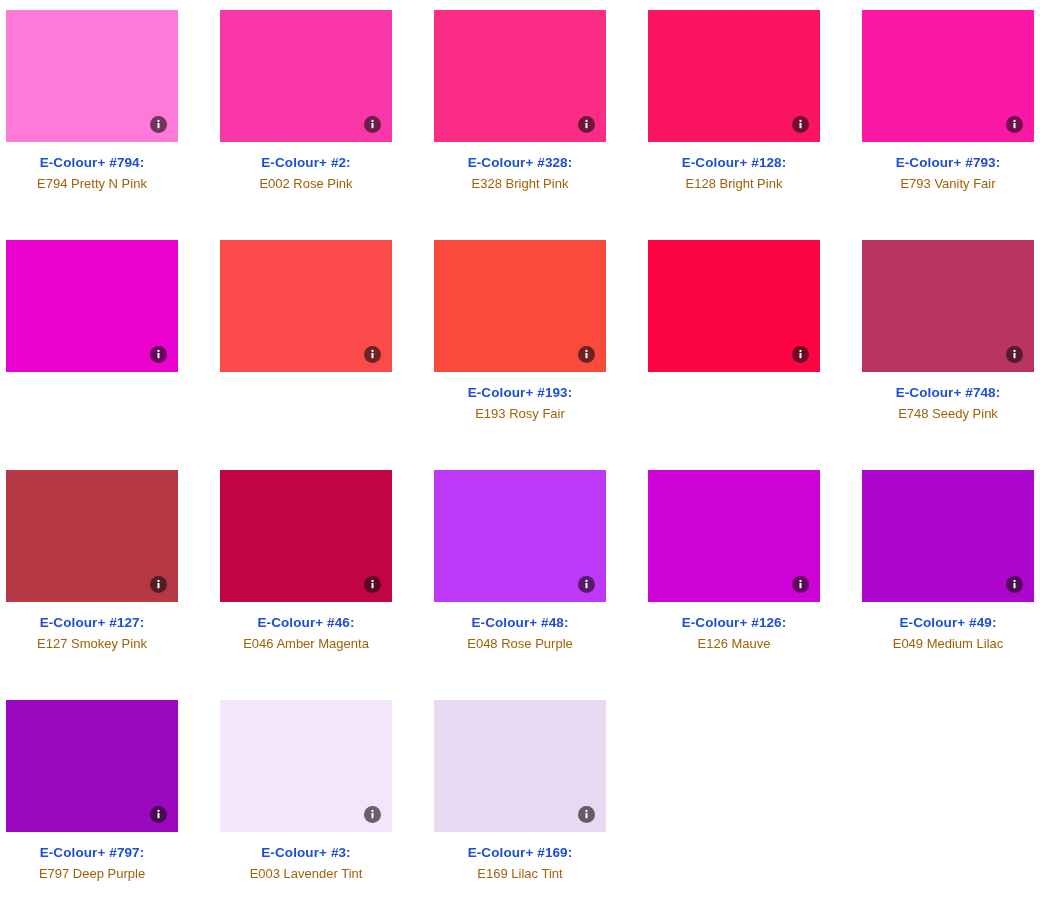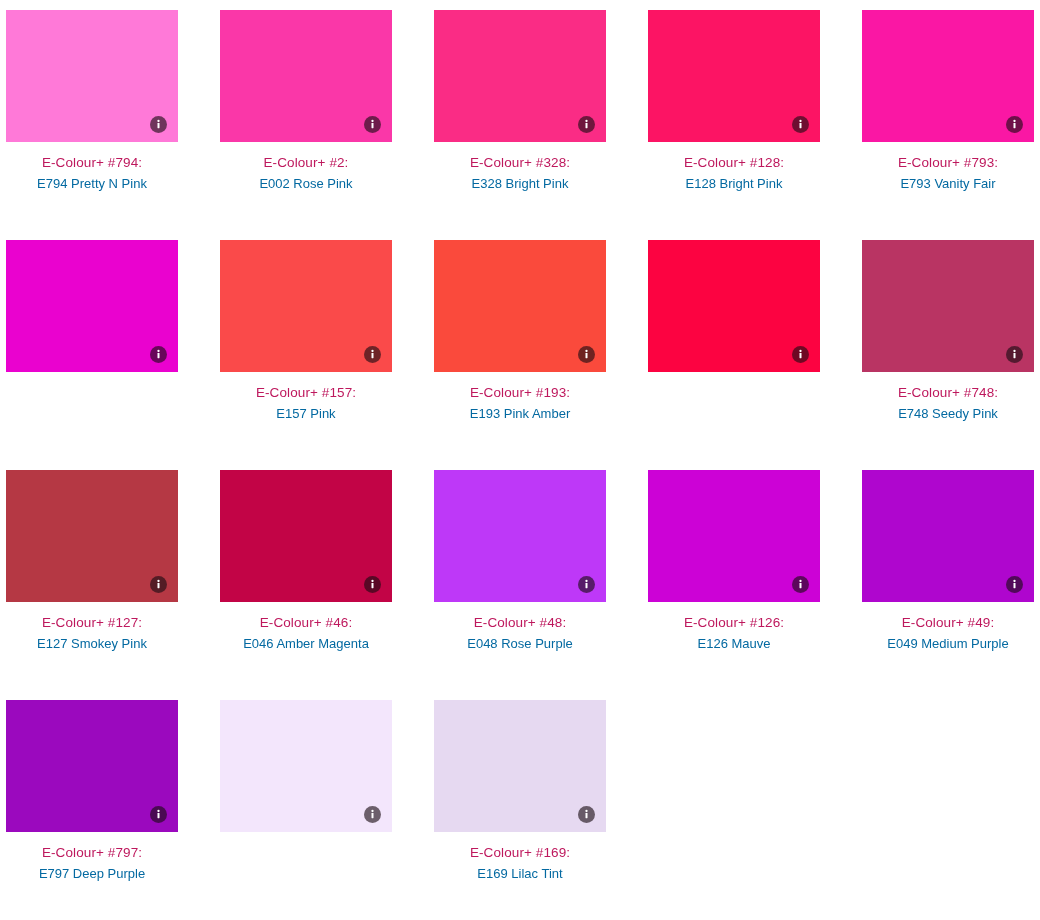--- a/index.html
+++ b/index.html
@@ -55,31 +55,31 @@
   }
 
   .swatch-caption {
     padding-top: 14px;
     text-align: center;
     line-height: 1.05;
   }
 
   .caption-title {
     font-size: 13.5px;
-    font-weight: normal;
-    color: #be185d;
+    font-weight: bold;
+    color: #1d4ed8;
     letter-spacing: 0.1px;
     display: block;
     white-space: nowrap;
   }
 
   .caption-name {
     font-size: 13px;
     font-weight: normal;
-    color: #0369a1;
+    color: #a16207;
     display: block;
     margin-top: 7px;
     white-space: nowrap;
   }
 </style>
 </head>
 <body>
 
 <div id="swatch-grid">
     <div class="swatch-card">
@@ -164,37 +164,33 @@
     </div>
     <div class="swatch-card">
       <div class="swatch-chip" style="background: rgb(250, 74, 74);">
         <div class="info-badge">
           <svg width="11" height="11" viewBox="0 0 11 11" aria-hidden="true">
             <circle cx="5.5" cy="2" r="1.15" fill="#ffffff"></circle>
             <rect x="4.5" y="4" width="2" height="5.2" rx="0.4" fill="#ffffff"></rect>
           </svg>
         </div>
       </div>
-      <div class="swatch-caption">
-        <span class="caption-title">E-Colour+ #157:</span>
-        <span class="caption-name">E157 Pink</span>
-      </div>
     </div>
     <div class="swatch-card">
       <div class="swatch-chip" style="background: rgb(250, 74, 60);">
         <div class="info-badge">
           <svg width="11" height="11" viewBox="0 0 11 11" aria-hidden="true">
             <circle cx="5.5" cy="2" r="1.15" fill="#ffffff"></circle>
             <rect x="4.5" y="4" width="2" height="5.2" rx="0.4" fill="#ffffff"></rect>
           </svg>
         </div>
       </div>
       <div class="swatch-caption">
         <span class="caption-title">E-Colour+ #193:</span>
-        <span class="caption-name">E193 Pink Amber</span>
+        <span class="caption-name">E193 Rosy Fair</span>
       </div>
     </div>
     <div class="swatch-card">
       <div class="swatch-chip" style="background: rgb(252, 3, 65);">
         <div class="info-badge">
           <svg width="11" height="11" viewBox="0 0 11 11" aria-hidden="true">
             <circle cx="5.5" cy="2" r="1.15" fill="#ffffff"></circle>
             <rect x="4.5" y="4" width="2" height="5.2" rx="0.4" fill="#ffffff"></rect>
           </svg>
         </div>
@@ -274,21 +270,21 @@
       <div class="swatch-chip" style="background: rgb(175, 6, 206);">
         <div class="info-badge">
           <svg width="11" height="11" viewBox="0 0 11 11" aria-hidden="true">
             <circle cx="5.5" cy="2" r="1.15" fill="#ffffff"></circle>
             <rect x="4.5" y="4" width="2" height="5.2" rx="0.4" fill="#ffffff"></rect>
           </svg>
         </div>
       </div>
       <div class="swatch-caption">
         <span class="caption-title">E-Colour+ #49:</span>
-        <span class="caption-name">E049 Medium Purple</span>
+        <span class="caption-name">E049 Medium Lilac</span>
       </div>
     </div>
     <div class="swatch-card">
       <div class="swatch-chip" style="background: rgb(155, 9, 190);">
         <div class="info-badge">
           <svg width="11" height="11" viewBox="0 0 11 11" aria-hidden="true">
             <circle cx="5.5" cy="2" r="1.15" fill="#ffffff"></circle>
             <rect x="4.5" y="4" width="2" height="5.2" rx="0.4" fill="#ffffff"></rect>
           </svg>
         </div>
@@ -300,20 +296,24 @@
     </div>
     <div class="swatch-card">
       <div class="swatch-chip" style="background: rgb(243, 230, 252);">
         <div class="info-badge">
           <svg width="11" height="11" viewBox="0 0 11 11" aria-hidden="true">
             <circle cx="5.5" cy="2" r="1.15" fill="#ffffff"></circle>
             <rect x="4.5" y="4" width="2" height="5.2" rx="0.4" fill="#ffffff"></rect>
           </svg>
         </div>
       </div>
+      <div class="swatch-caption">
+        <span class="caption-title">E-Colour+ #3:</span>
+        <span class="caption-name">E003 Lavender Tint</span>
+      </div>
     </div>
     <div class="swatch-card">
       <div class="swatch-chip" style="background: rgb(230, 217, 241);">
         <div class="info-badge">
           <svg width="11" height="11" viewBox="0 0 11 11" aria-hidden="true">
             <circle cx="5.5" cy="2" r="1.15" fill="#ffffff"></circle>
             <rect x="4.5" y="4" width="2" height="5.2" rx="0.4" fill="#ffffff"></rect>
           </svg>
         </div>
       </div>

